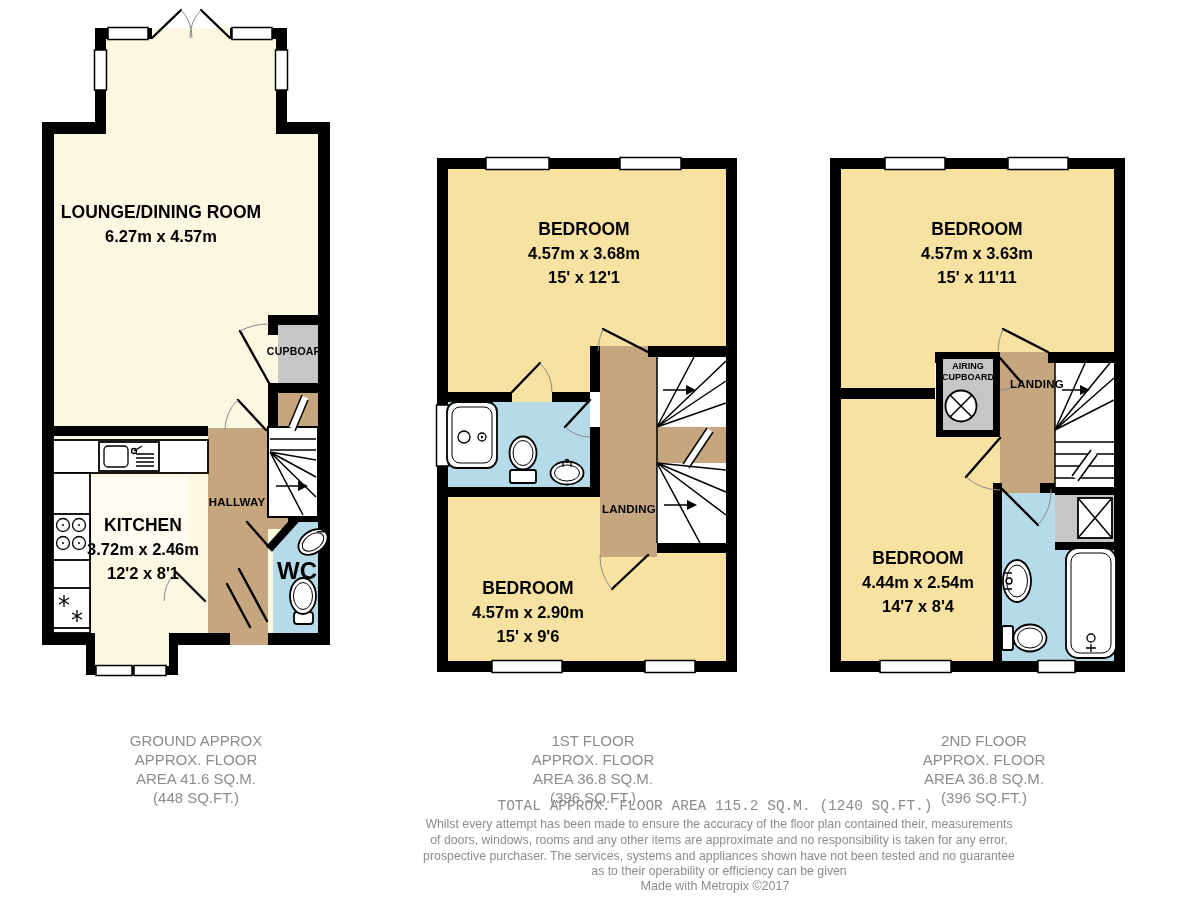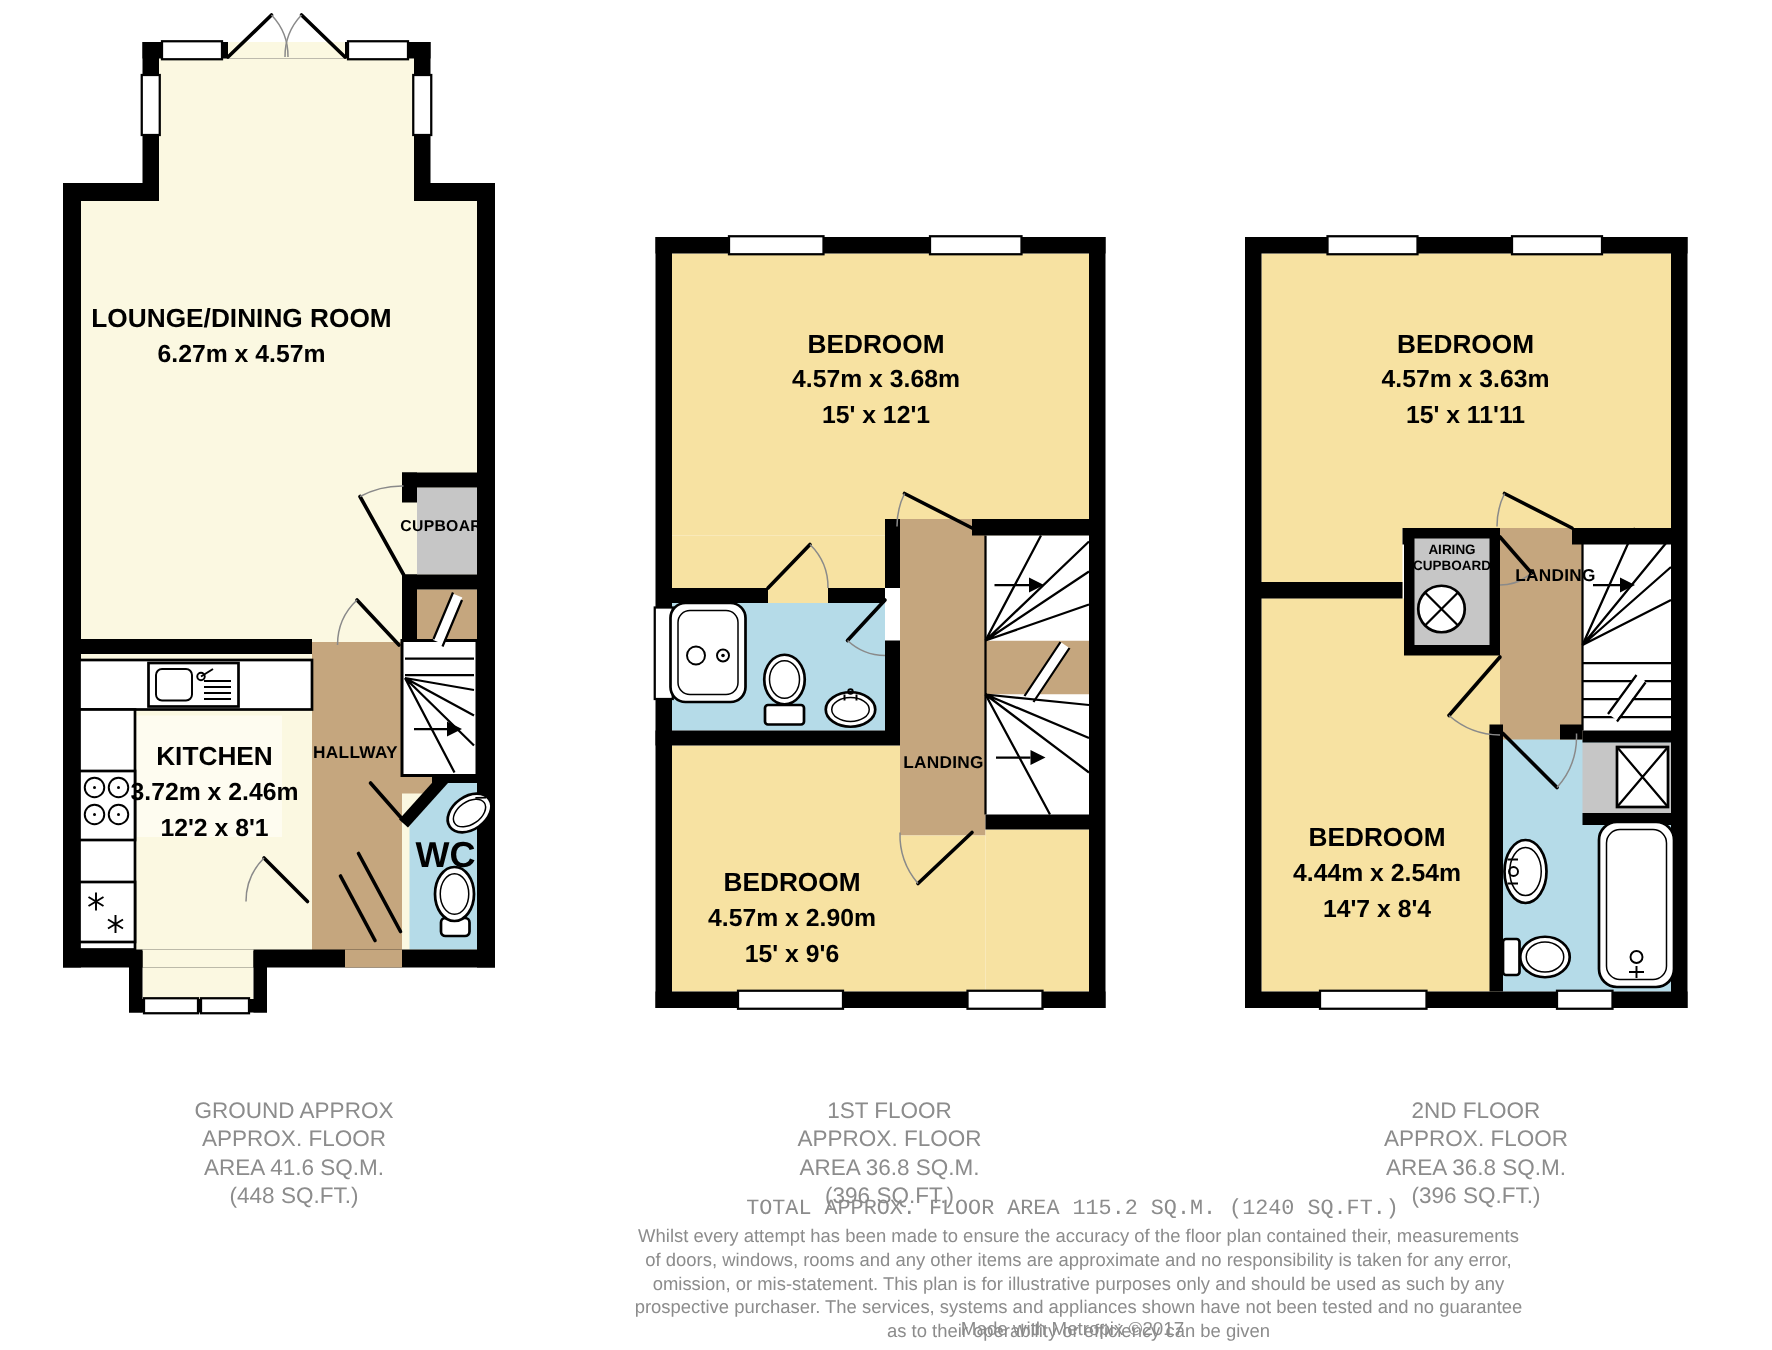--- a/index.html
+++ b/index.html
@@ -330,21 +330,21 @@
       <circle class="fixl" cx="1091" cy="638" r="4"></circle>
       <path class="fixl" d="M1086,648 H1096 M1091,644 V652"></path>
     </g>
   </g>
 </svg>
 
 <div class="lbl room" style="left:161px;top:200px;">
   <div class="rname">LOUNGE/DINING ROOM</div>
   <div class="rdim">6.27m x 4.57m</div>
 </div>
-<div class="lbl room" style="left:143px;top:492px;">
+<div class="lbl room" style="left:143px;top:513px;">
   <div class="rname">KITCHEN</div>
   <div class="rdim">3.72m x 2.46m</div>
   <div class="rdim">12'2 x 8'1</div>
 </div>
 <div class="lbl slabel" style="left:298px;top:345px;font-size:10.5px;">CUPBOARD</div>
 <div class="lbl slabel" style="left:237px;top:496px;">HALLWAY</div>
 <div class="lbl wclabel" style="left:297px;top:557px;">WC</div>
 
 <div class="lbl room" style="left:584px;top:217px;">
   <div class="rname">BEDROOM</div>
@@ -388,20 +388,19 @@
   <div>APPROX. FLOOR</div>
   <div>AREA 36.8 SQ.M.</div>
   <div>(396 SQ.FT.)</div>
 </div>
 
 <div class="total" style="left:715px;top:798px;font-family:Liberation Mono, monospace;">TOTAL APPROX. FLOOR AREA 115.2 SQ.M. (1240 SQ.FT.)</div>
 
 <div class="disc" style="left:719px;top:817px;">
   <div>Whilst every attempt has been made to ensure the accuracy of the floor plan contained their, measurements</div>
   <div>of doors, windows, rooms and any other items are approximate and no responsibility is taken for any error,</div>
-  <div>omission, or mis-statement. This plan is for illustrative purposes only and should be used as such by any</div>
   <div>prospective purchaser. The services, systems and appliances shown have not been tested and no guarantee</div>
   <div>as to their operability or efficiency can be given</div>
 </div>
 
 <div class="credit" style="left:715px;top:879px;">Made with Metropix ©2017</div>
 
 </div>
 
 </body></html>

